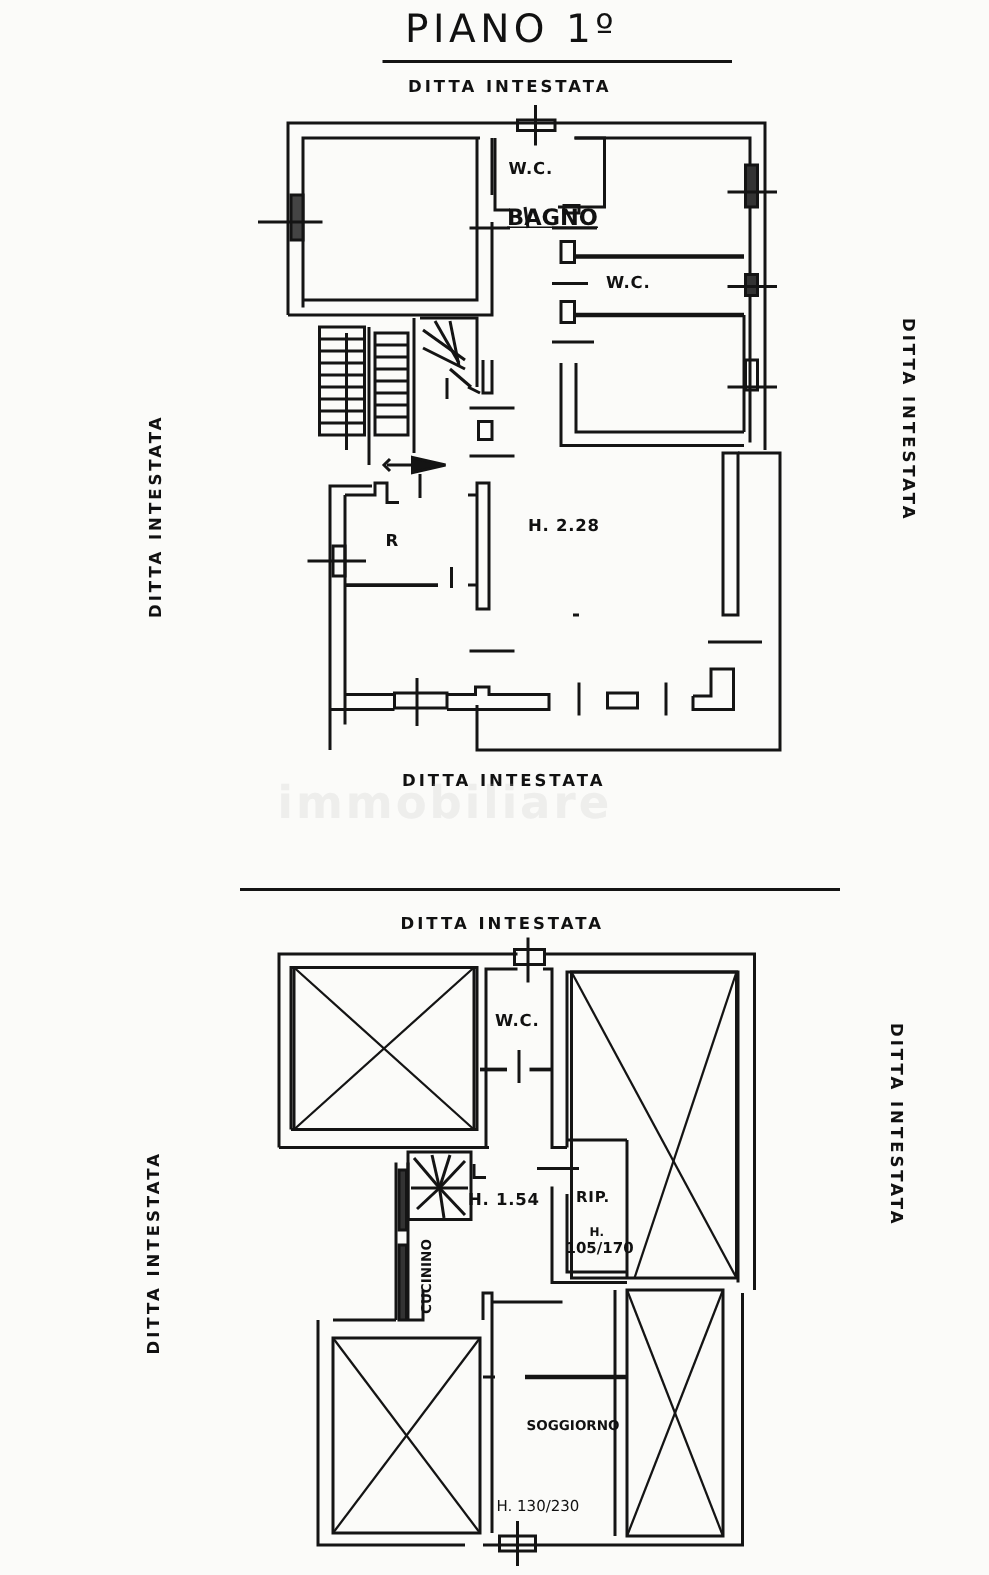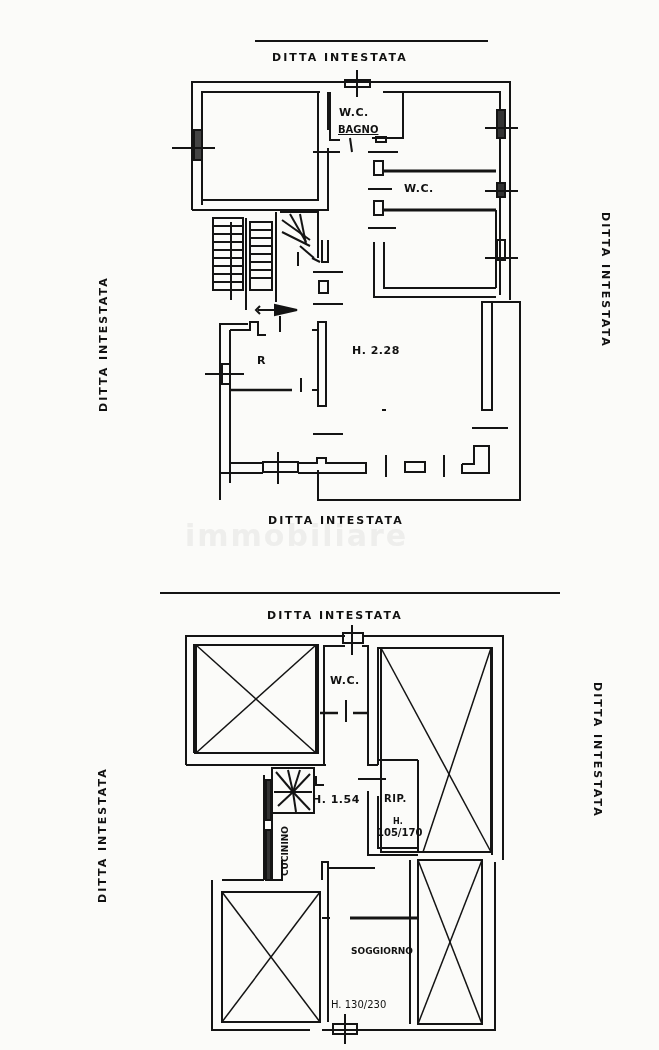--- a/index.html
+++ b/index.html
@@ -209,27 +209,28 @@
 
     <rect x="418" y="860" width="64" height="164"></rect>
     <line x1="418" y1="860" x2="482" y2="1024" stroke-width="1.5"></line>
     <line x1="482" y1="860" x2="418" y2="1024" stroke-width="1.5"></line>
     <line x1="410" y1="860" x2="410" y2="1024"></line>
 
     <rect x="333" y="1024" width="24" height="10"></rect>
     <line x1="345" y1="1014" x2="345" y2="1044"></line>
   </svg>
 
+  <div class="title" style="left:270px; top:5px; font-size:26px;">PIANO 1º</div>
   <div class="lbl small" style="left:272px; top:51px;">DITTA INTESTATA</div>
   <div class="lbl small vert-up" style="left:97px; top:412px;">DITTA INTESTATA</div>
   <div class="lbl small vert-down" style="left:612px; top:212px;">DITTA INTESTATA</div>
   <div class="lbl small" style="left:268px; top:514px;">DITTA INTESTATA</div>
 
   <div class="lbl room" style="left:339px; top:106px;">W.C.</div>
-  <div class="lbl tiny" style="left:338px; top:124px; font-size:10px;text-decoration:underline;">BAGNO</div>
+  <div class="lbl tiny" style="left:338px; top:136px; font-size:15px;text-decoration:underline;">BAGNO</div>
   <div class="lbl room" style="left:404px; top:182px;">W.C.</div>
   <div class="lbl room" style="left:257px; top:354px;">R</div>
   <div class="lbl room" style="left:352px; top:344px;">H. 2.28</div>
 
   <div class="lbl small" style="left:267px; top:609px;">DITTA INTESTATA</div>
   <div class="lbl small vert-up" style="left:96px; top:903px;">DITTA INTESTATA</div>
   <div class="lbl small vert-down" style="left:604px; top:682px;">DITTA INTESTATA</div>
 
   <div class="lbl room" style="left:330px; top:674px;">W.C.</div>
   <div class="lbl room" style="left:312px; top:793px;">H. 1.54</div>

